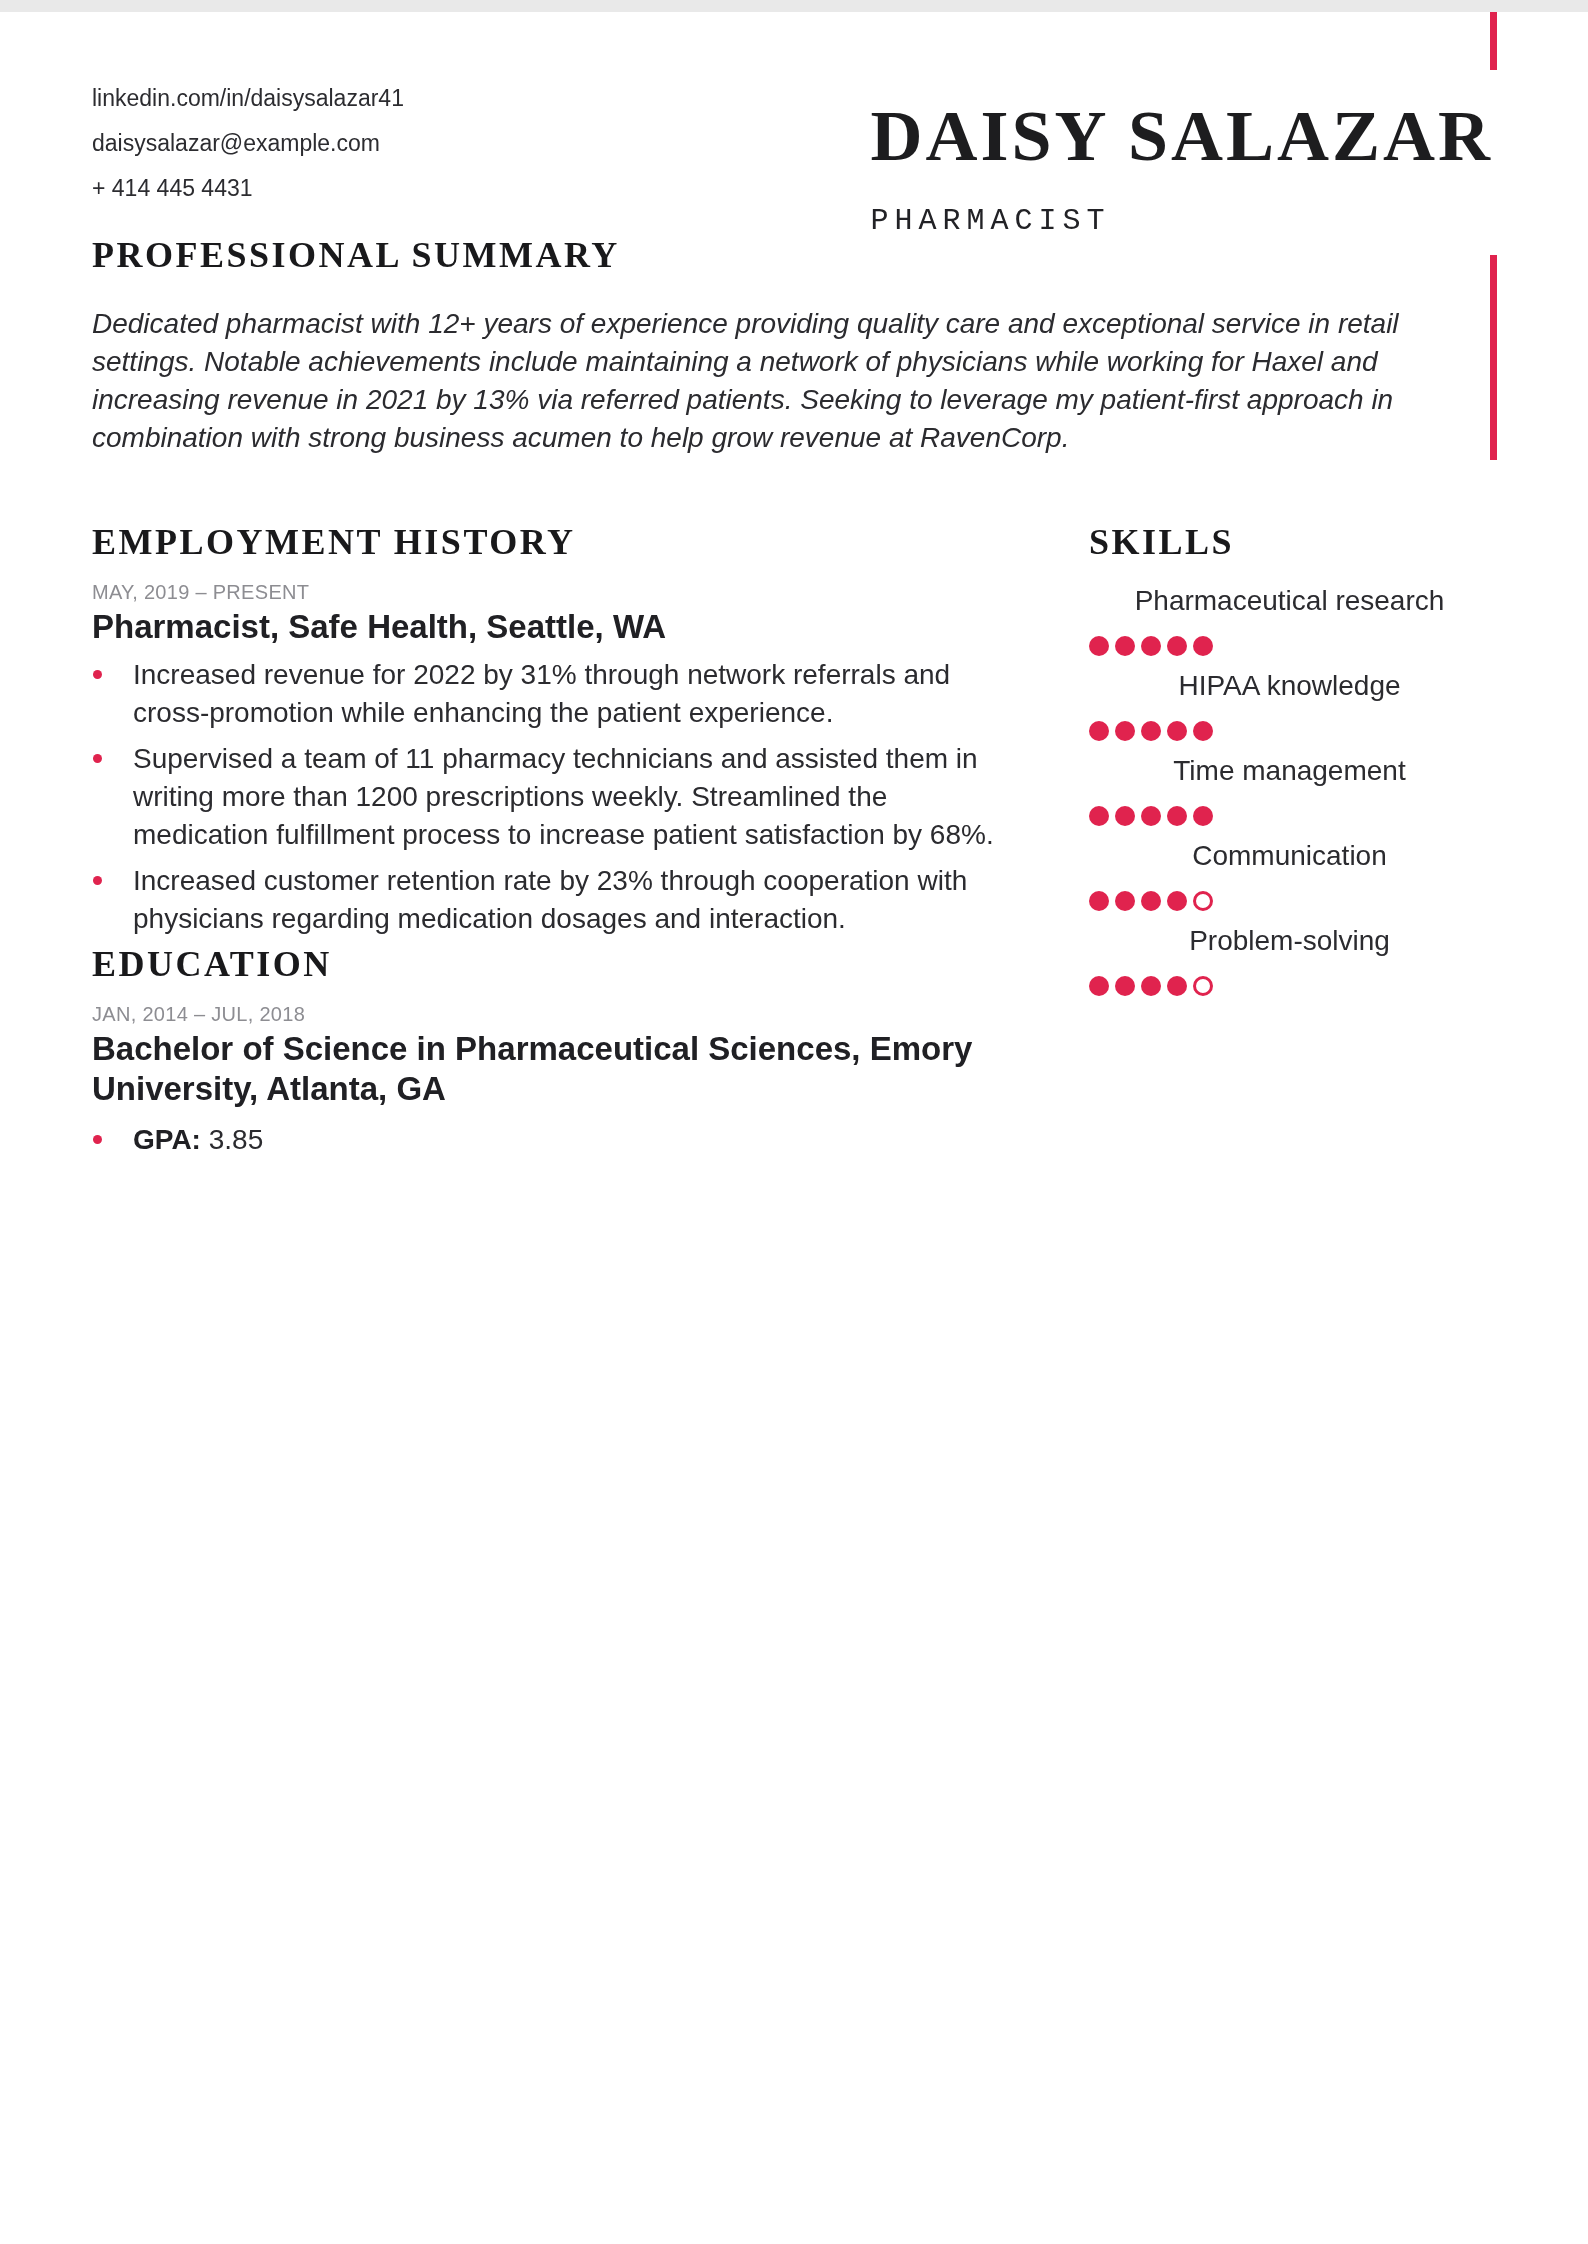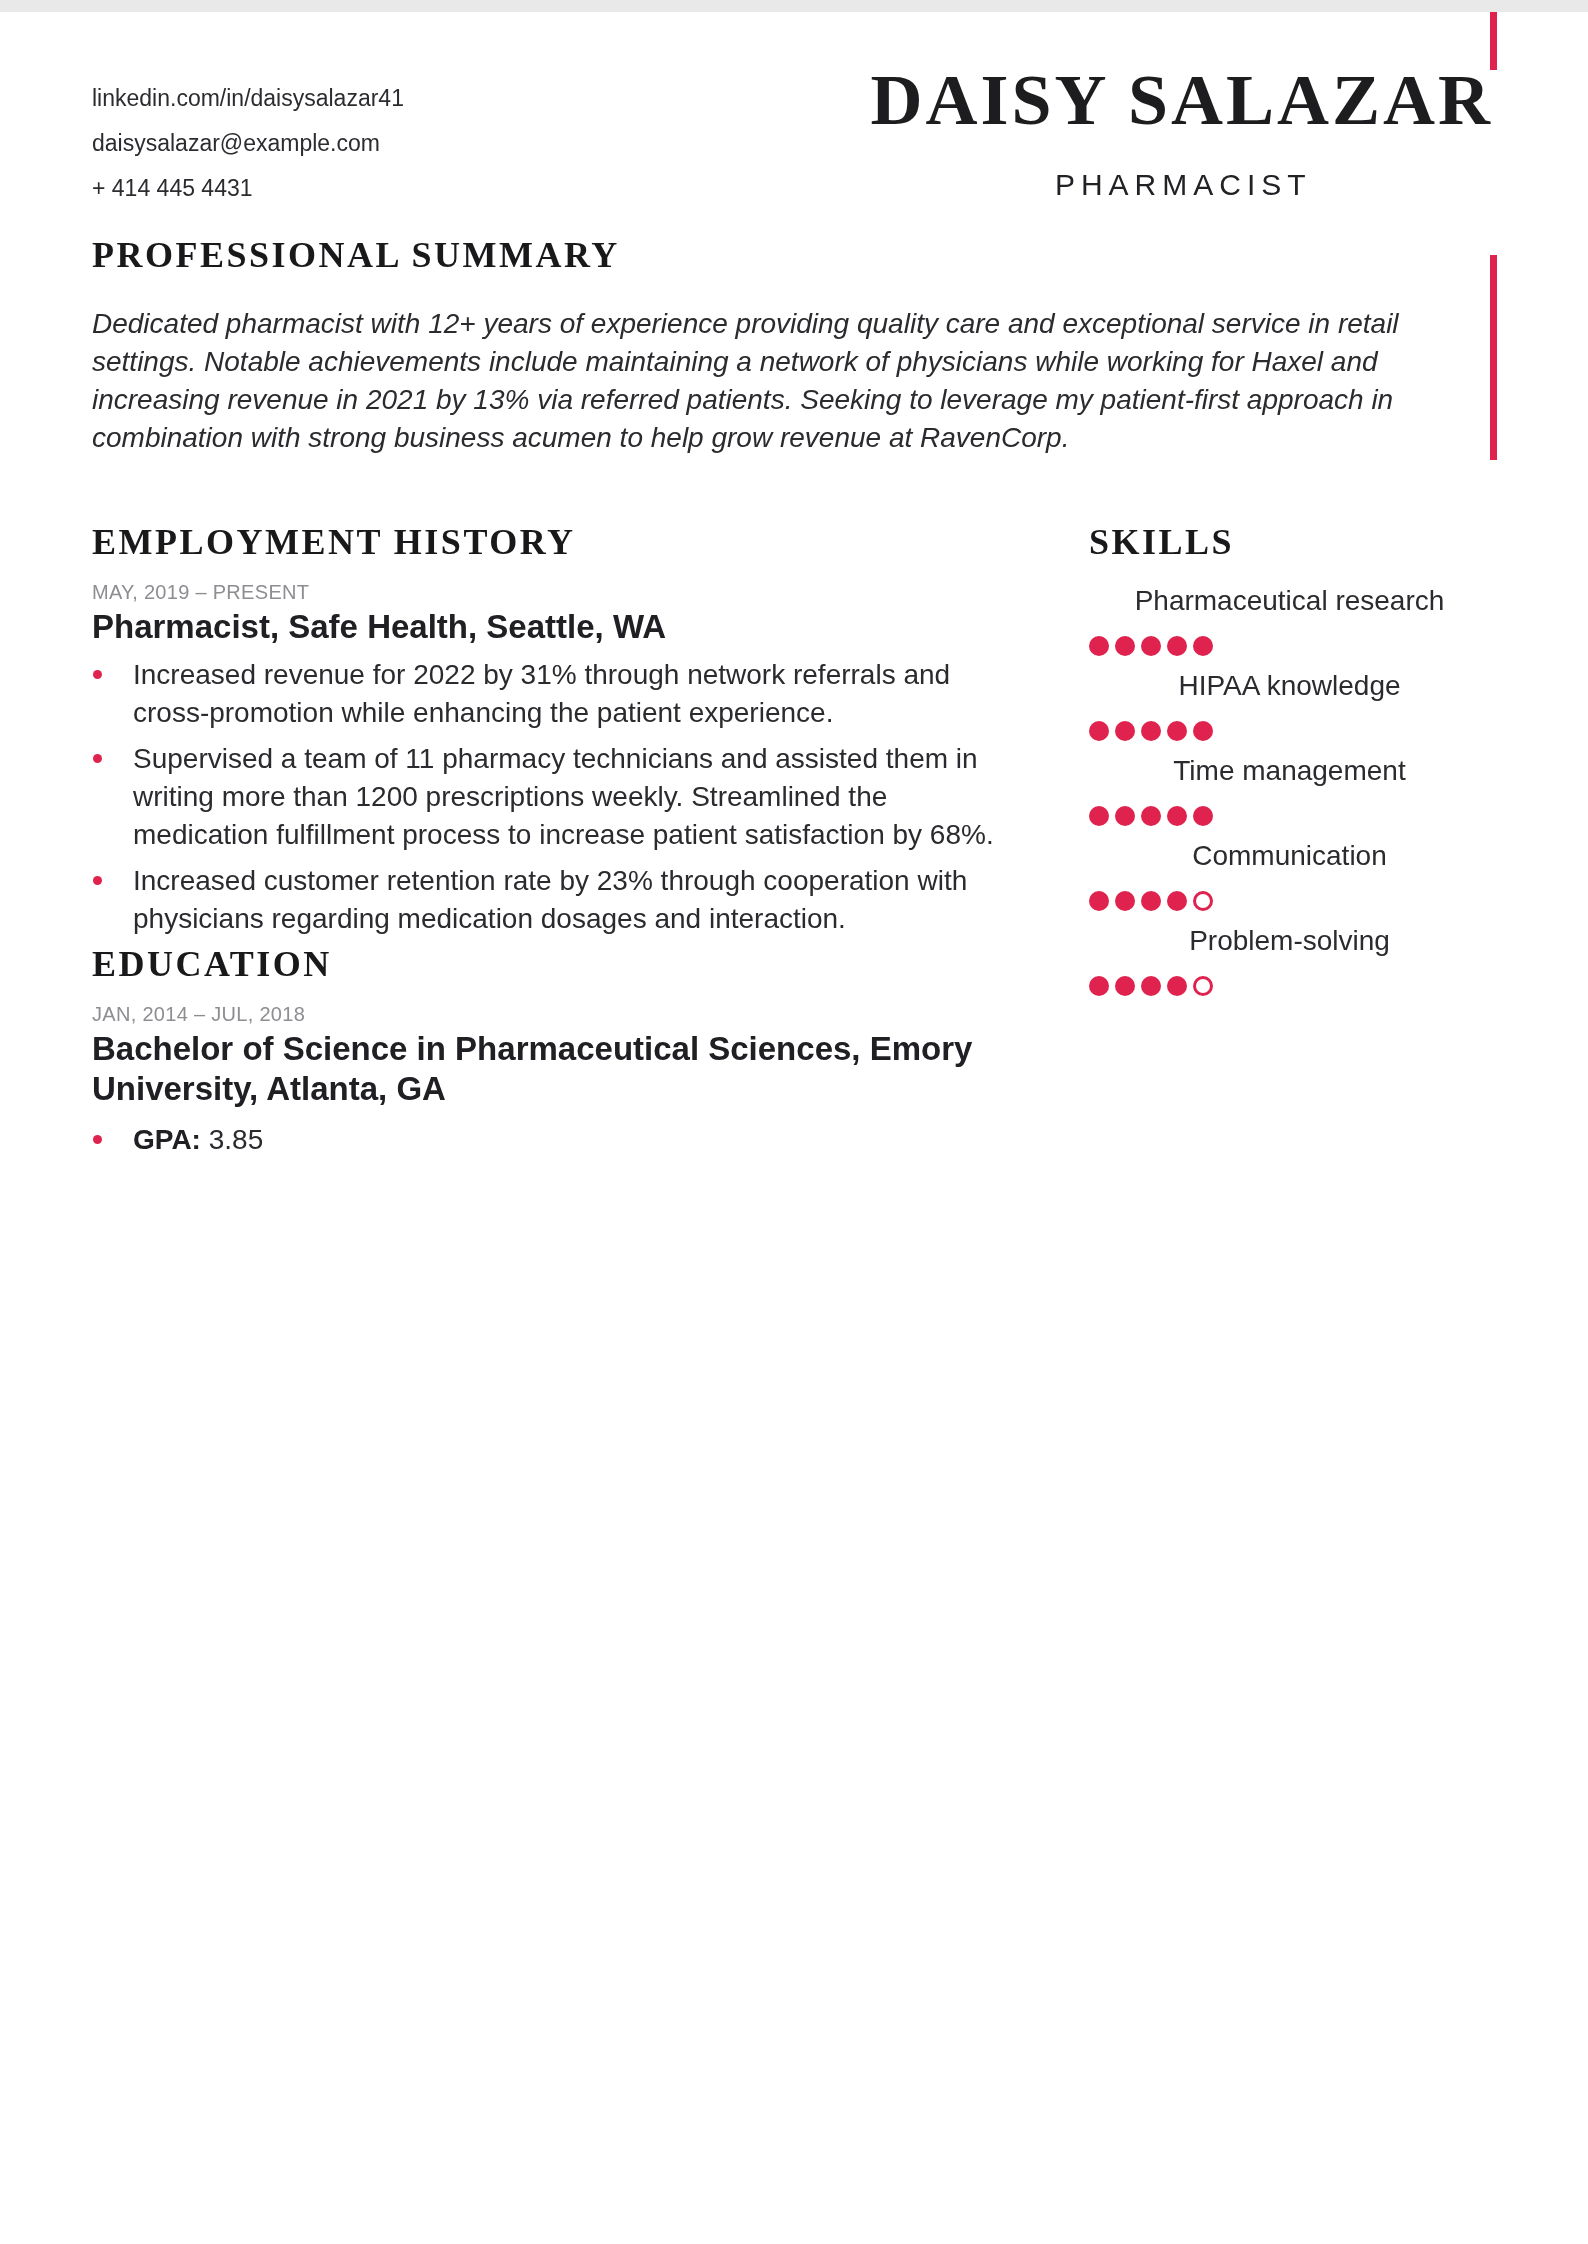--- a/index.html
+++ b/index.html
@@ -9,28 +9,28 @@
     font-family:"Liberation Sans",sans-serif;color:#2b2b2f;
   }
   
   .accent-bar{position:absolute;left:1490px;width:7px;background:#e0234e;}
   .accent-bar.top{top:0;height:58px;}
   .accent-bar.mid{top:243px;height:205px;}
 
   
   .contact{position:absolute;left:92px;top:74px;}
   .contact p{margin:0 0 21px 0;font-size:23px;line-height:24px;color:#2c2c30;}
-  .identity{position:absolute;right:98px;top:48px;text-align:center;}
+  .identity{position:absolute;right:98px;top:84px;text-align:left;}
   .name{
     margin:0;font-family:"Liberation Serif",serif;font-weight:700;
     font-size:72px;line-height:80px;letter-spacing:3px;margin-right:-3px;
     color:#1d1d1f;white-space:nowrap;
   }
   .role{
-    margin:30px 0 0 0;font-family:Liberation Sans, sans-serif;font-weight:400;
+    margin:30px 0 0 0;font-family:Liberation Mono, monospace;font-weight:400;
     font-size:30px;line-height:30px;letter-spacing:6px;margin-right:-6px;
     color:#222226;white-space:nowrap;
   }
 
   h2.section{
     margin:0;font-family:"Liberation Serif",serif;font-weight:700;
     font-size:36px;line-height:36px;letter-spacing:2.5px;color:#19191b;
   }
 
   

